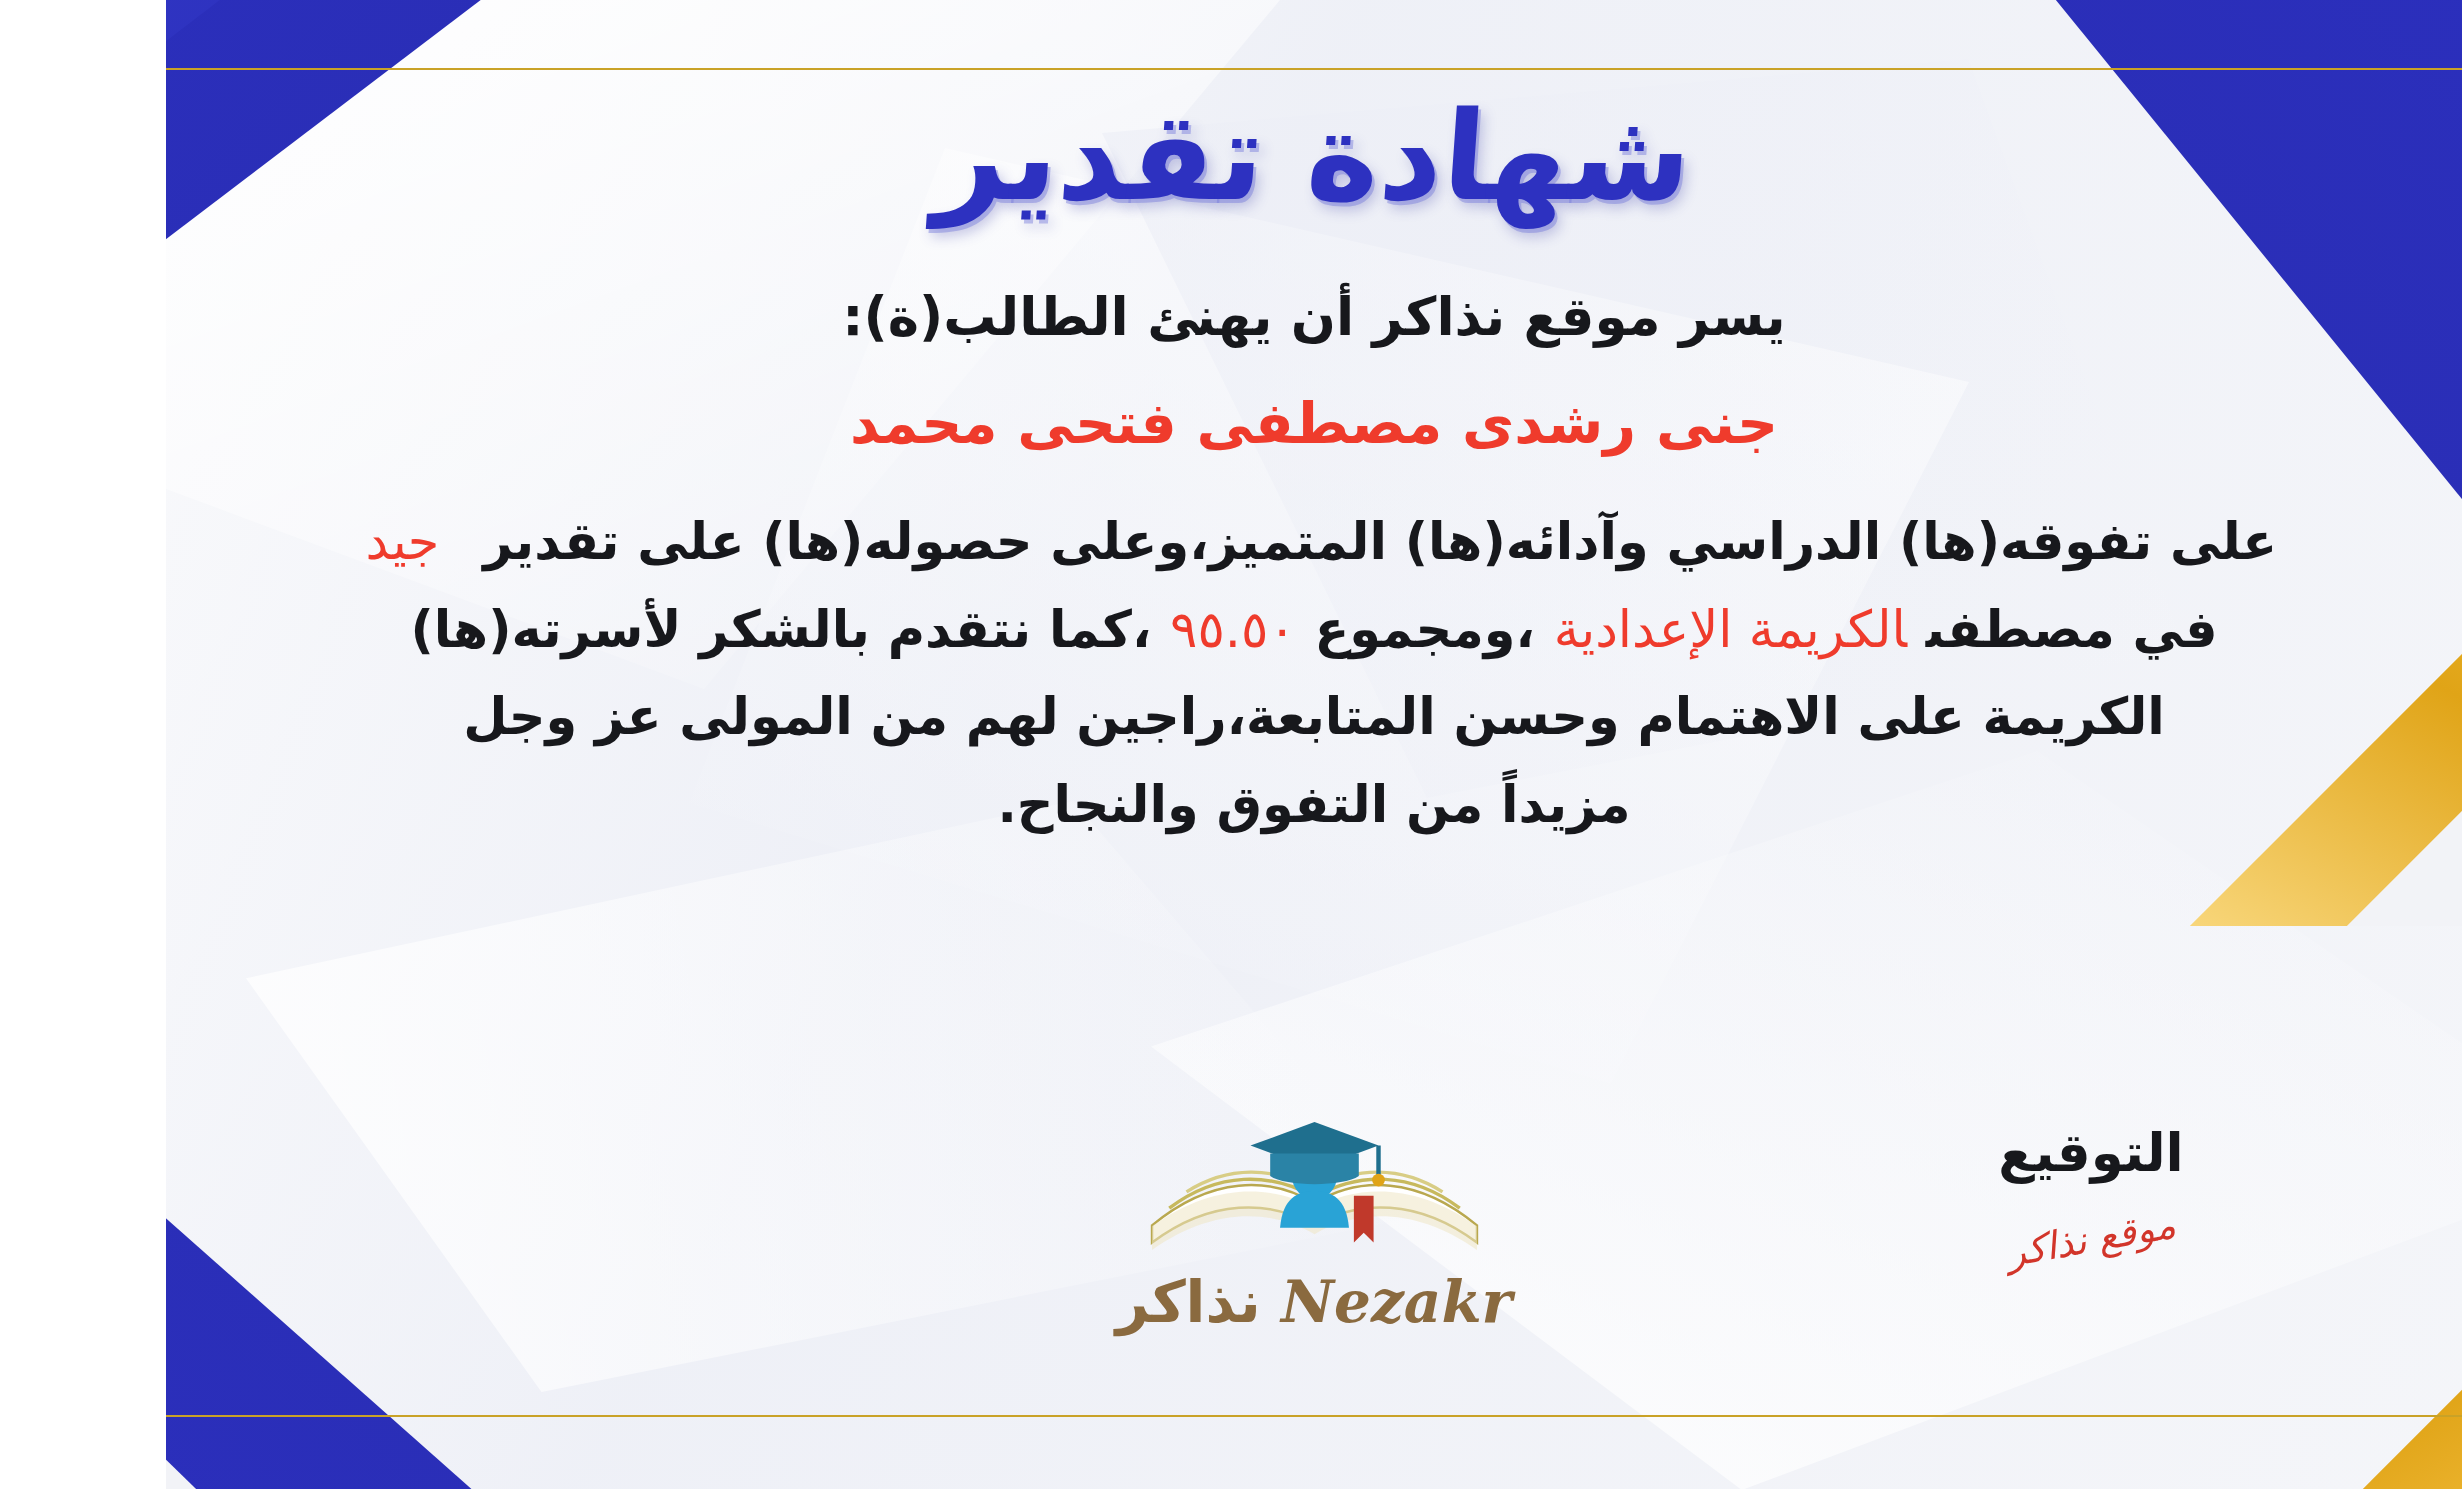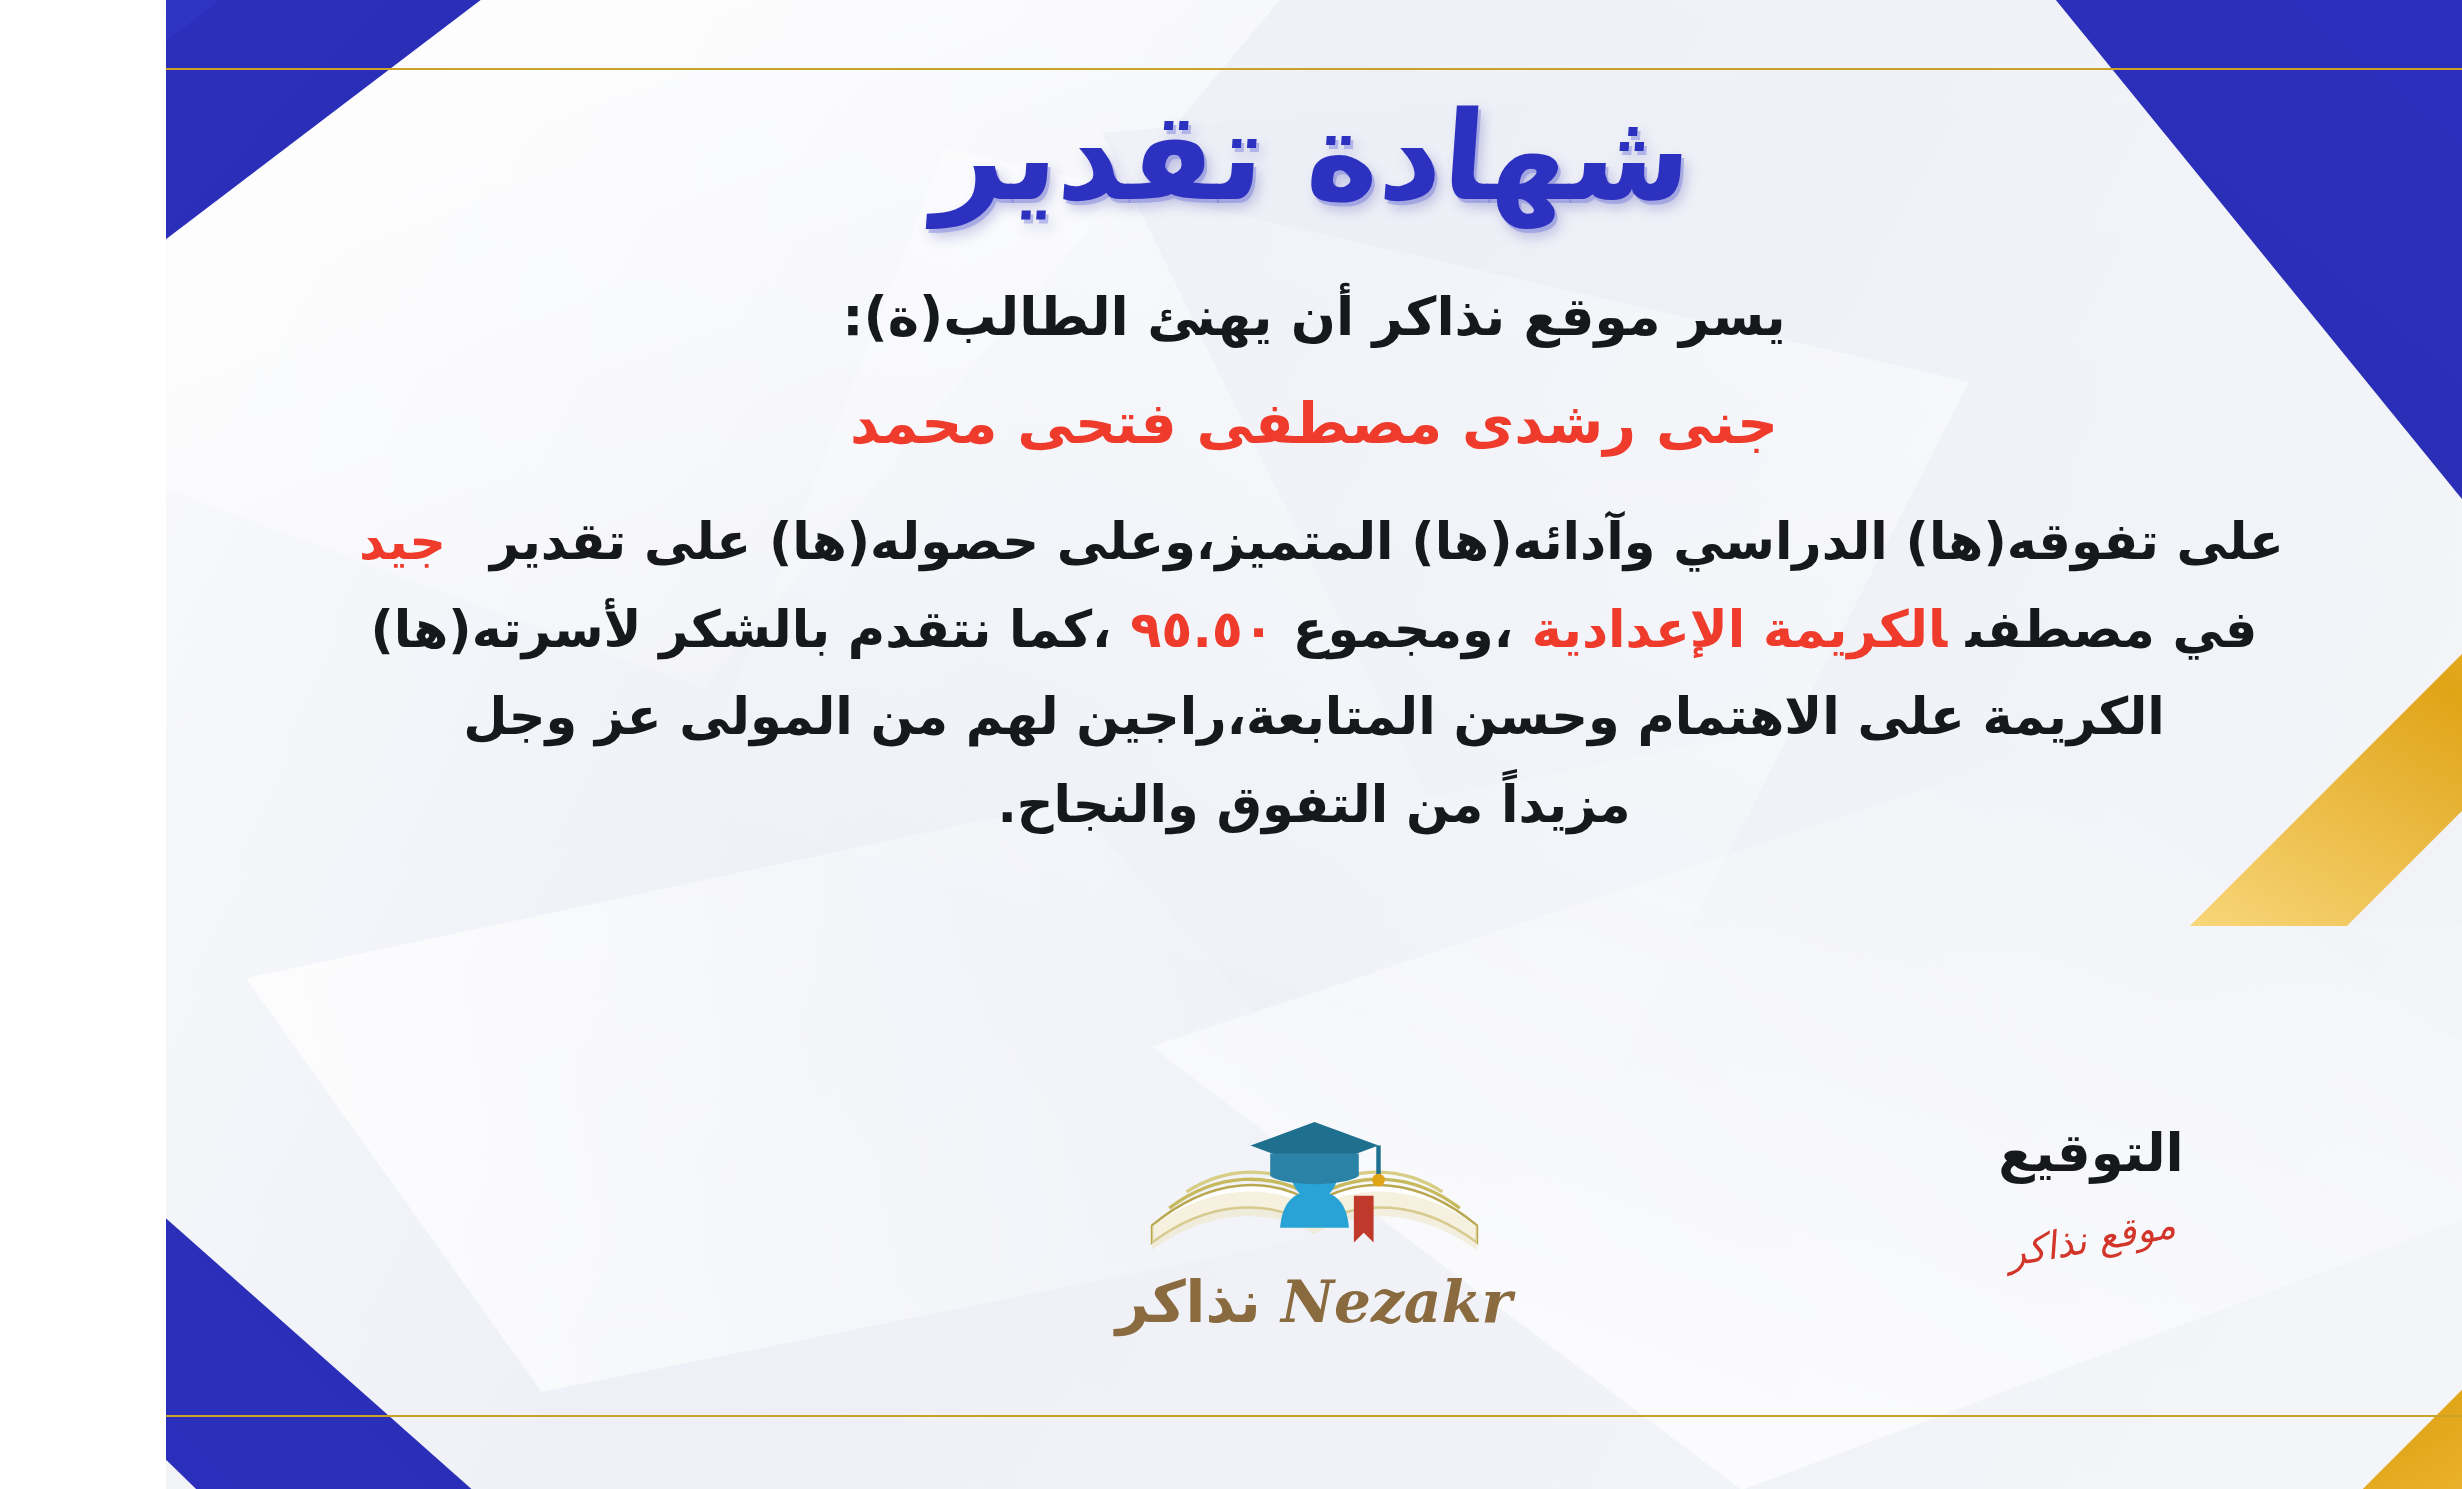--- a/index.html
+++ b/index.html
@@ -198,21 +198,21 @@
   }
 
   .para {
     font-size: 51px;
     line-height: 1.72;
     margin: 0;
   }
 
   .hl {
     color: #ef3b2c;
-    font-weight: 700;
+    font-weight: 400;
     padding: 0 18.7px;
   }
   .hl-grade { padding: 0 44px 0 14.8px; }
 
   
   .footer {
     position: absolute;
     left: 0; right: 0;
     bottom: 19.7px;
     height: 305px;

